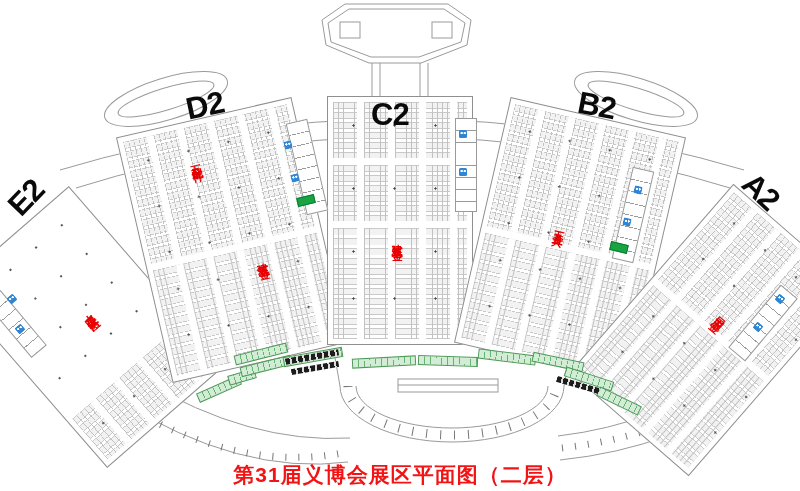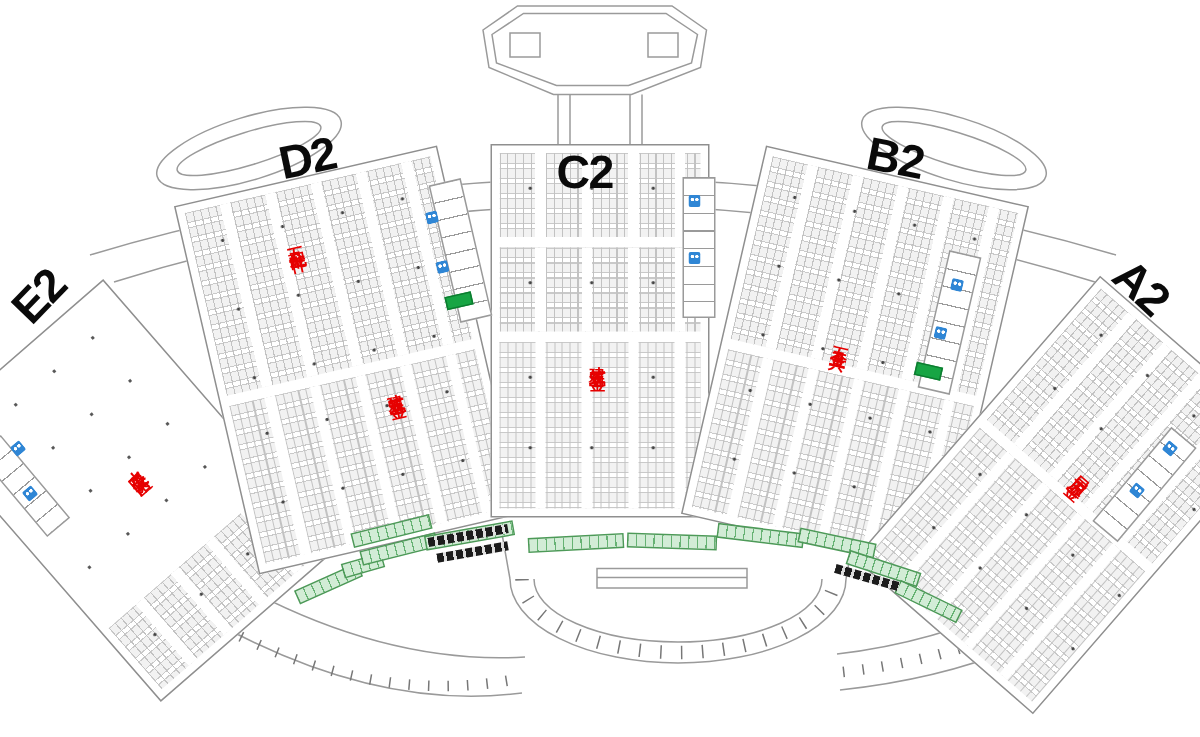--- a/index.html
+++ b/index.html
@@ -169,14 +169,15 @@
   <div class="dbar" style="left:285px;top:354px;width:54px;transform:rotate(-10deg);"></div>
   <div class="dbar" style="left:291px;top:365px;width:48px;transform:rotate(-10deg);"></div>
   <div class="dbar" style="left:556px;top:382px;width:44px;transform:rotate(16deg);"></div>
 
   <div class="hletter" id="letter-E2">E2</div>
   <div class="hletter" id="letter-D2">D2</div>
   <div class="hletter" id="letter-C2">C2</div>
   <div class="hletter" id="letter-B2">B2</div>
   <div class="hletter" id="letter-A2">A2</div>
 
+  <div id="caption">第31届义博会展区平面图（二层）</div>
 
 </div>
 
 </body></html>

